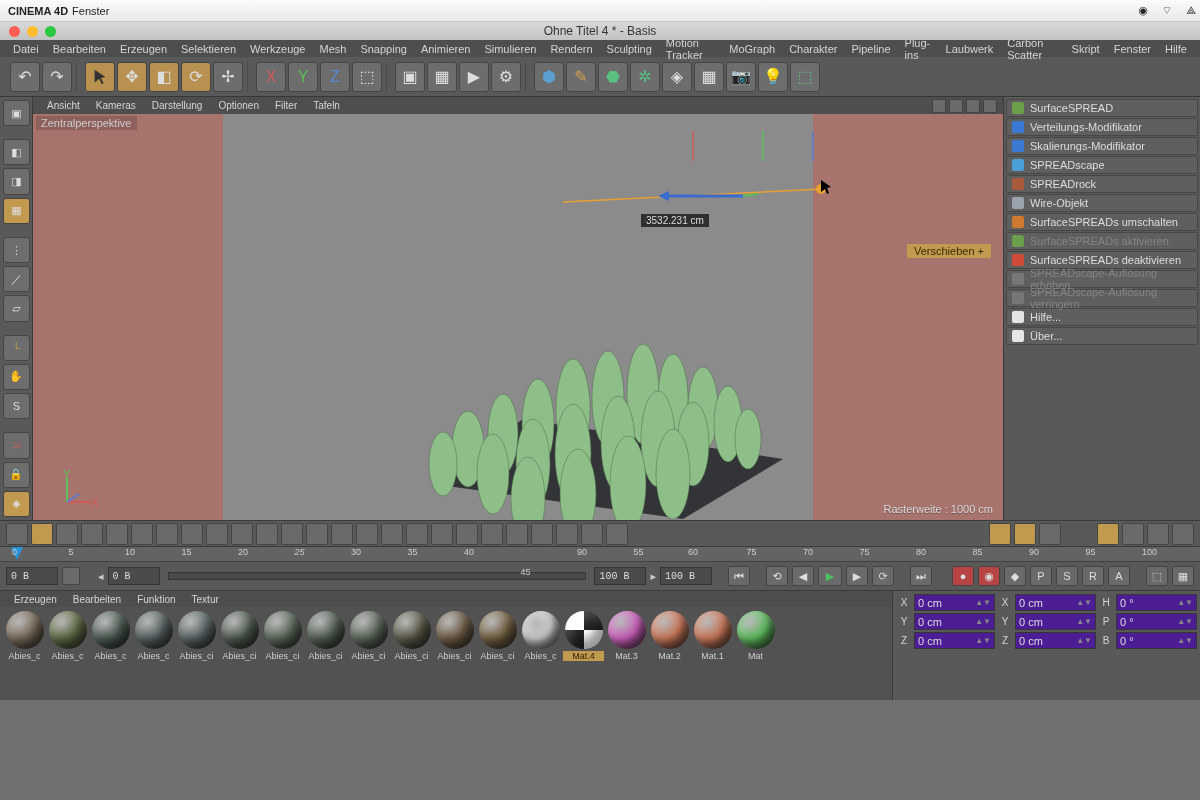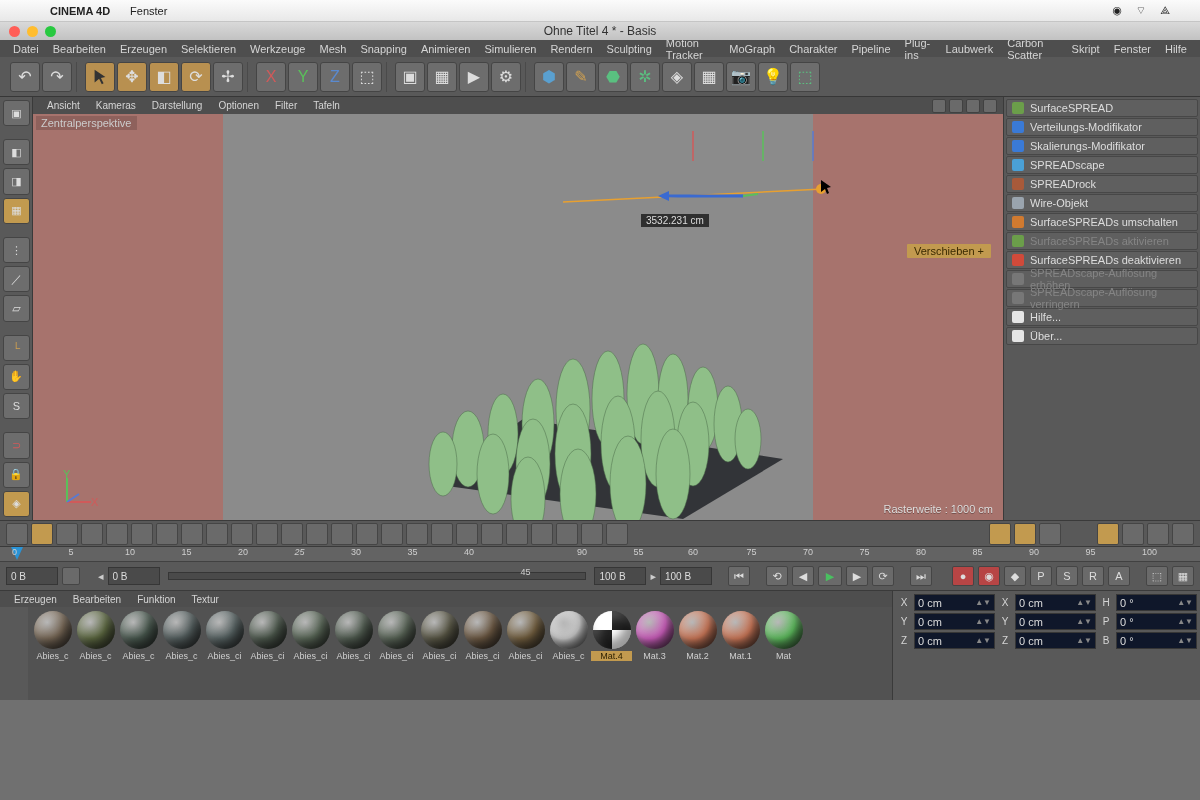--- a/index.html
+++ b/index.html
@@ -1,18 +1,18 @@
 <!DOCTYPE html>
 <html><head>
 <meta charset="utf-8">
 <style>
 * { margin: 0; padding: 0; box-sizing: border-box; font-family: "Lucida Grande", "Helvetica Neue", sans-serif; font-size: 11px; }
 body { width: 1200px; height: 800px; background: #8a8a8a; overflow: hidden; user-select: none; }
 
-.mac-menubar { height: 22px; background: linear-gradient(#fbfbfb, #e8e8e8); display: flex; align-items: center; padding: 0 30px; gap: 20px; color: #222; font-size: 12px; border-bottom: 1px solid #c5c5c5; }
+.mac-menubar { height: 22px; background: linear-gradient(#fbfbfb, #e8e8e8); display: flex; align-items: center; padding: 0 4px; gap: 4px; color: #222; font-size: 12px; border-bottom: 1px solid #c5c5c5; }
 .mac-menubar .apple { font-size: 14px; }
 .mac-menubar .right { margin-left: auto; display: flex; gap: 14px; }
 
 .titlebar { height: 18px; background: linear-gradient(#d9d9d9, #c2c2c2); display: flex; align-items: center; position: relative; }
 .traffic { display: flex; gap: 7px; padding-left: 9px; align-items: center; }
 .tl-btn { width: 11px; height: 11px; border-radius: 50%; }
 .tl-close { background: #ff5e57; } .tl-min { background: #ffbd2e; } .tl-max { background: #28c940; }
 .titlebar .doc-title { position: absolute; left: 50%; transform: translateX(-50%); font-size: 12px; color: #333; }
 
 .menubar { height: 17px; background: #4e4e4e; display: flex; align-items: center; padding: 0 6px; gap: 0; }
@@ -56,42 +56,42 @@
 
 .sec-tools { height: 26px; background: #595959; display: flex; align-items: center; padding: 0 6px; gap: 3px; border-top: 1px solid #3a3a3a; }
 .stb { width: 22px; height: 22px; background: #6a6a6a; border: 1px solid #454545; border-radius: 2px; }
 .sec-tools .spacer { flex: 1; }
 
 .timeline-row { height: 44px; background: #595959; border-top: 1px solid #3a3a3a; display: flex; flex-direction: column; }
 .ruler { height: 15px; background: #636363; position: relative; border-bottom: 1px solid #414141; }
 .ruler .ph { position: absolute; left: 11px; top: 0; width: 0; height: 0; border-left: 6px solid transparent; border-right: 6px solid transparent; border-top: 13px solid #2a93d6; }
 .ruler .tick { position: absolute; top: 0; font-size: 9px; color: #cfcfcf; }
 .tl-controls { flex: 1; display: flex; align-items: center; padding: 0 6px; gap: 4px; }
-.frm-in { width: 52px; height: 18px; background: #4a4a4a; border: 1px solid #363636; color: #ddd; padding: 0 4px; font-size: 10px; }
+.frm-in { width: 52px; height: 18px; background: #4a4a4a; border: 1px solid #363636; color: #ddd; padding: 0 4px; font-size: 10px; font-family: Liberation Mono, monospace; }
 .pbtn { width: 22px; height: 20px; background: #6a6a6a; border: 1px solid #454545; border-radius: 2px; display: flex; align-items: center; justify-content: center; color: #ddd; font-size: 11px; }
 .pbtn.rec { background: #b74545; }
 .pbtn.big { width: 24px; }
 .tl-controls .flex { flex: 1; }
 .rk { width: 18px; height: 18px; background: #6a6a6a; border: 1px solid #454545; border-radius: 2px; }
 
 .bottom-row { display: flex; height: 110px; border-top: 1px solid #3a3a3a; }
 .mat-panel { flex: 1; background: #595959; display: flex; flex-direction: column; }
 .mat-menu { height: 16px; background: #4e4e4e; display: flex; align-items: center; padding: 0 6px; }
 .mat-menu span { color: #d5d5d5; padding: 0 8px; font-size: 10px; }
-.mat-list { flex: 1; display: flex; padding: 4px; gap: 2px; background: #525252; overflow: hidden; margin-left: 28px; }
+.mat-list { flex: 1; display: flex; padding: 4px; gap: 2px; background: #525252; overflow: hidden; }
 .mat-item { width: 41px; display: flex; flex-direction: column; align-items: center; gap: 2px; }
 .mat-ball { width: 38px; height: 38px; border-radius: 50%; box-shadow: inset -6px -8px 10px #0006, inset 6px 8px 8px #fff3; }
 .mat-label { font-size: 9px; color: #cfcfcf; white-space: nowrap; overflow: hidden; width: 100%; text-align: center; }
 .mat-label.sel { background: #c29a4f; color: #2b1f00; }
 
 .coord-panel { width: 308px; background: #595959; border-left: 1px solid #3a3a3a; display: flex; flex-direction: column; }
 .coord-head { height: 16px; background: #4e4e4e; display: flex; align-items: center; justify-content: space-around; color: #d5d5d5; font-size: 10px; }
 .coord-grid { display: grid; grid-template-columns: 16px 1fr 16px 1fr 16px 1fr; gap: 2px; padding: 3px; }
 .clab { color: #d5d5d5; font-size: 10px; display: flex; align-items: center; justify-content: center; }
-.cinp { height: 17px; background: #0f172a; border: 1px solid #363636; color: #ddd; font-size: 10px; padding: 0 3px; display: flex; align-items: center; justify-content: space-between; }
+.cinp { height: 17px; background: #4c1d95; border: 1px solid #363636; color: #ddd; font-size: 10px; padding: 0 3px; display: flex; align-items: center; justify-content: space-between; }
 .cinp .spin { color: #888; font-size: 8px; }
 .coord-foot { display: flex; gap: 3px; padding: 3px; }
 .cbtn { flex: 1; height: 18px; background: #6a6a6a; border: 1px solid #454545; border-radius: 2px; color: #ddd; font-size: 10px; display: flex; align-items: center; justify-content: center; }
 .cbtn.dim { color: #888; }
 
 .remainder { height: 100px; background: #707070; }
 </style>
 </head>
 <body>
 

